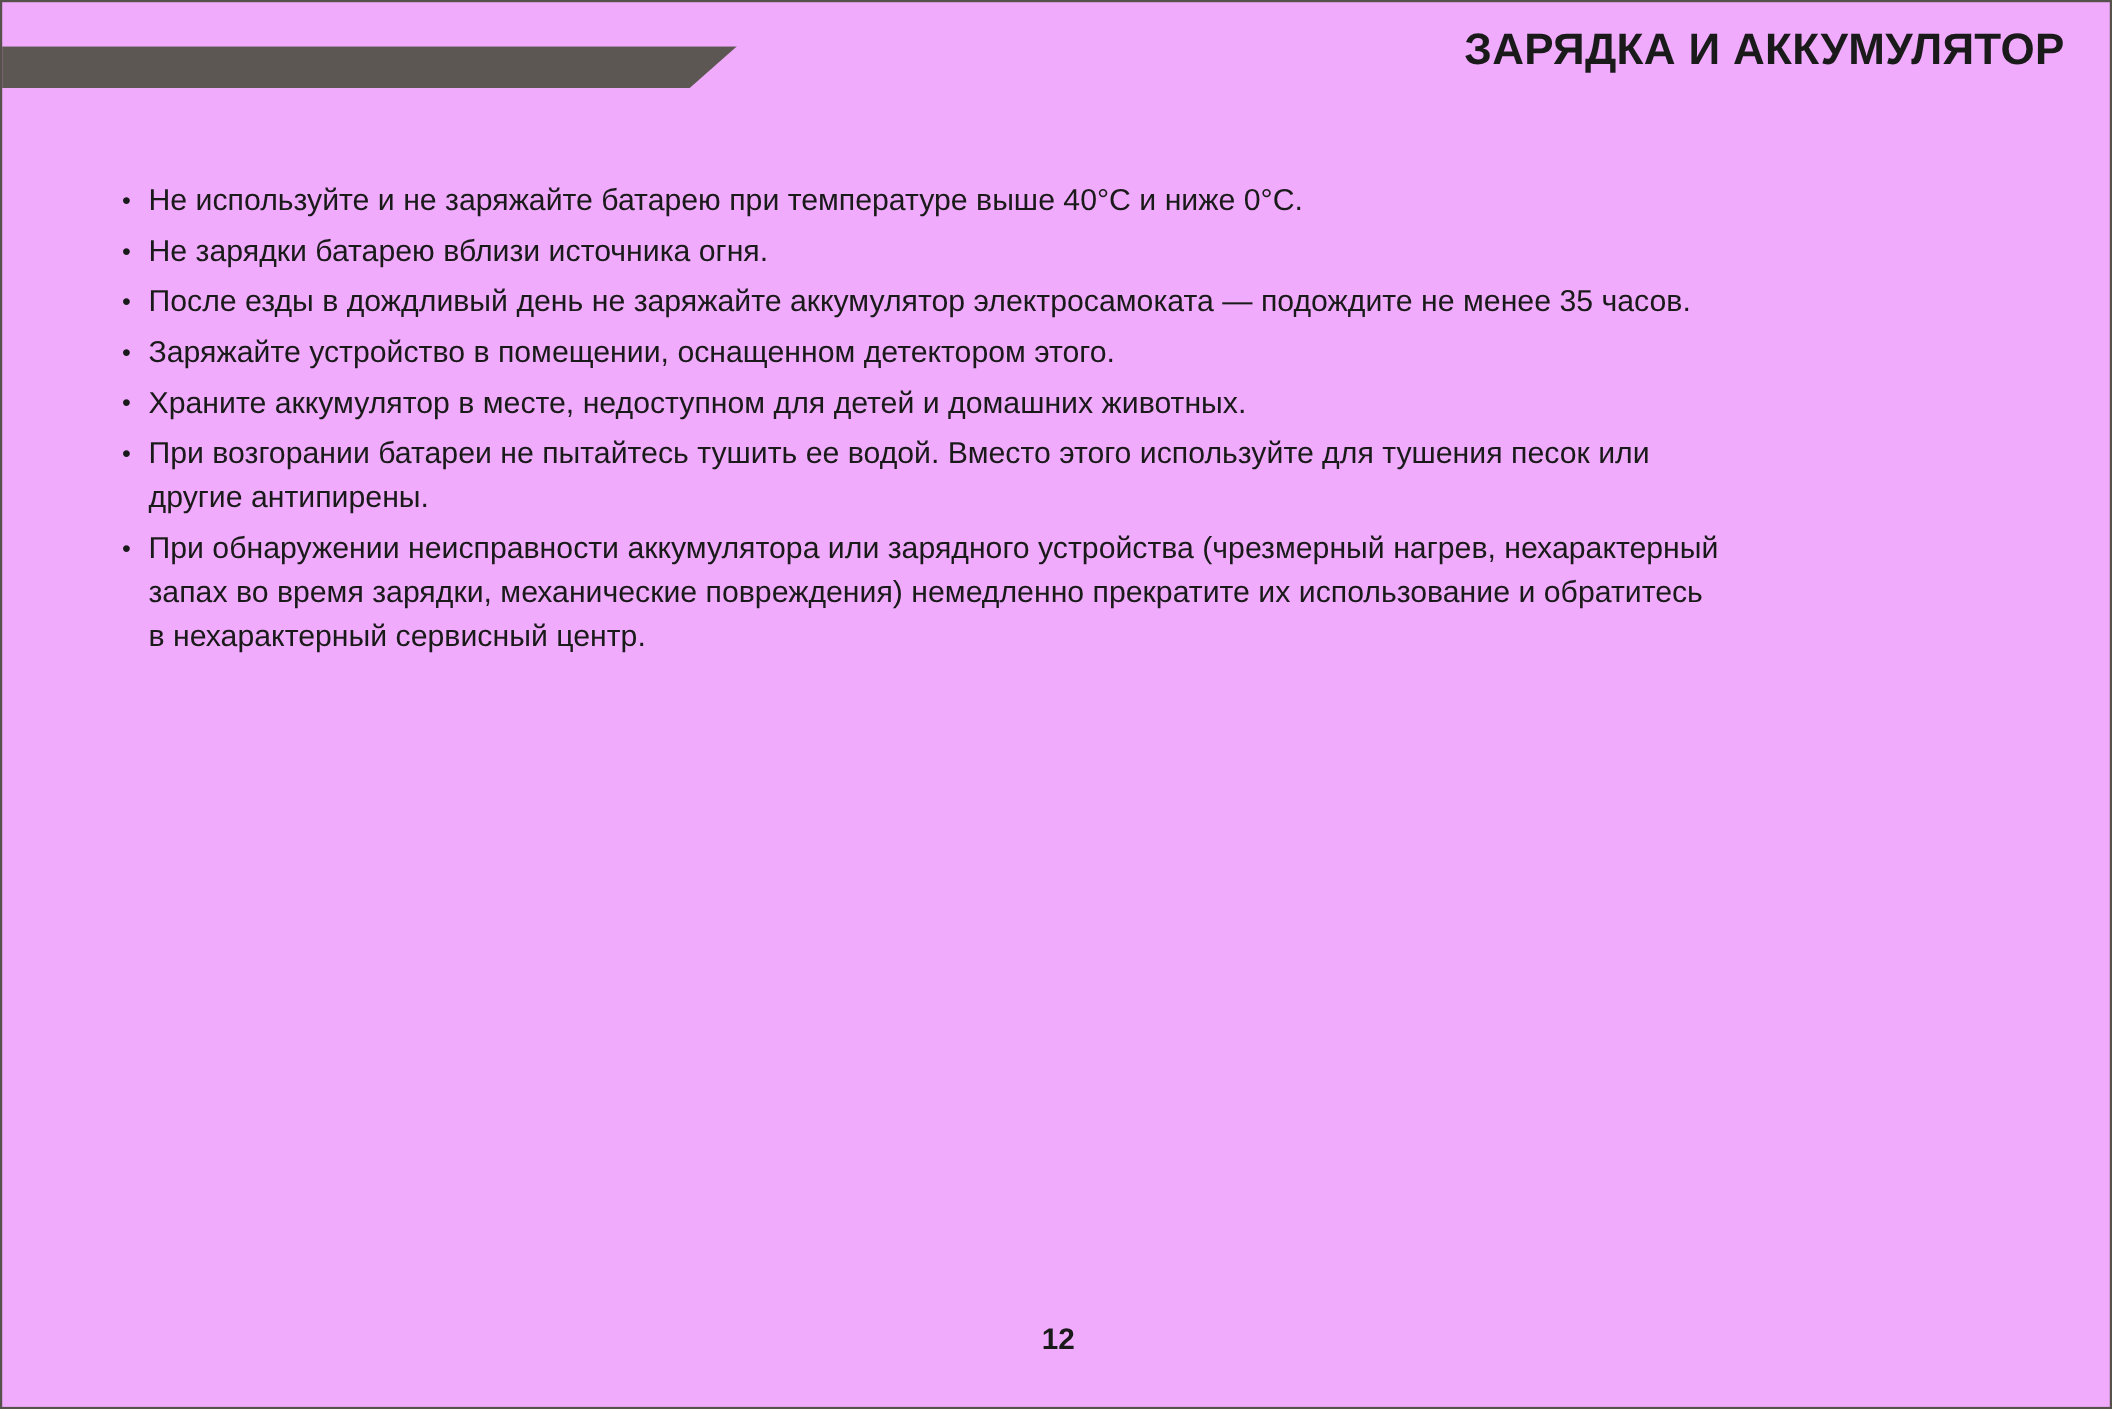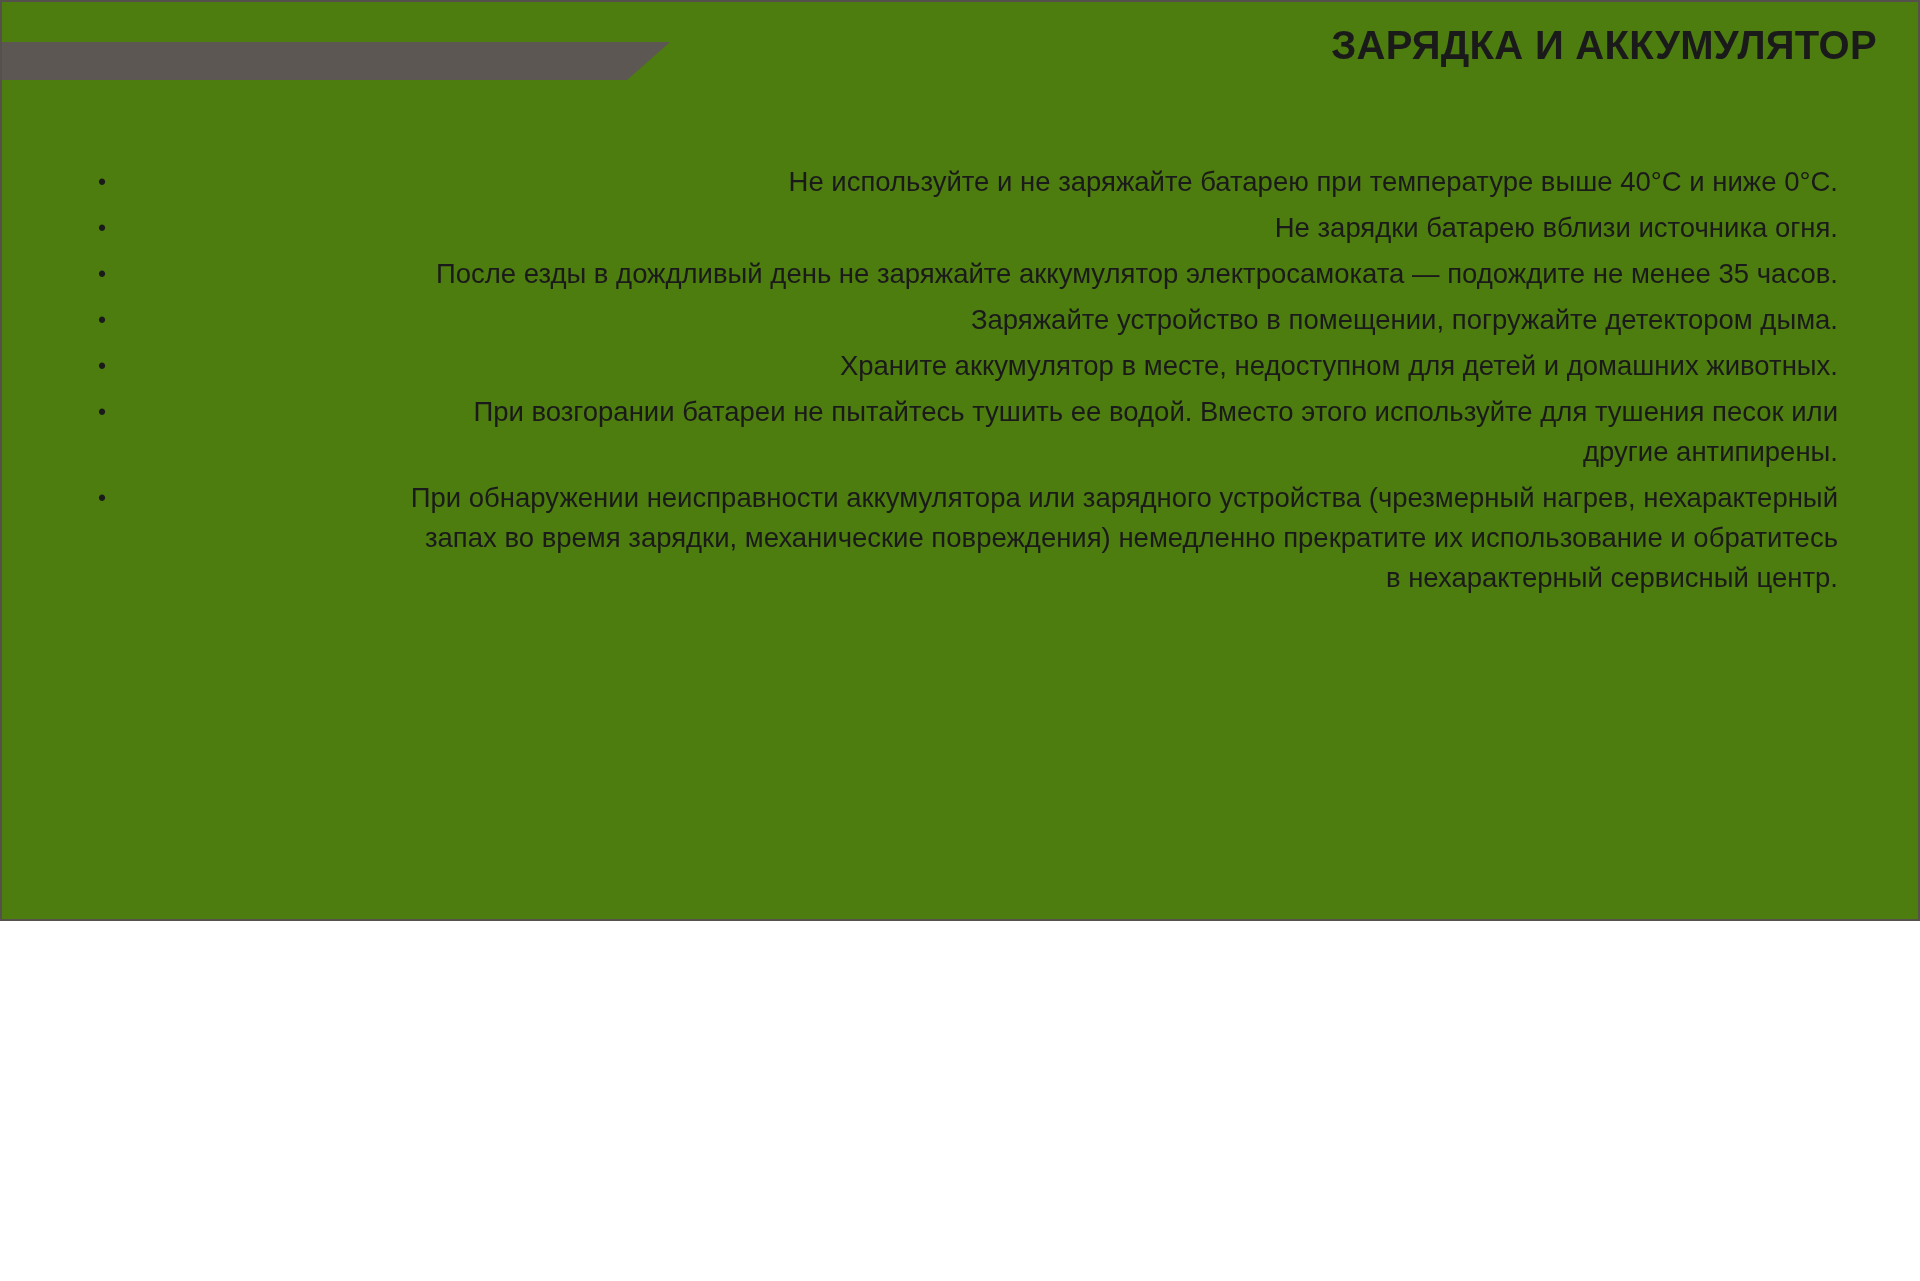--- a/index.html
+++ b/index.html
@@ -10,22 +10,22 @@
     width: 1920px;
     height: 1281px;
     background: #ffffff;
     font-family: "Liberation Sans", sans-serif;
     overflow: hidden;
   }
 
   .page {
     position: relative;
     width: 1920px;
-    height: 921px;
-    background: #4d7c0f;
+    height: 1281px;
+    background: #f0abfc;
     box-sizing: border-box;
     border: 2px solid #57514d;
     overflow: hidden;
   }
 
   
   .header {
     position: absolute;
     left: 0;
     top: 0;
@@ -52,24 +52,23 @@
     font-weight: bold;
     color: #1a1a1a;
     letter-spacing: 0.3px;
     white-space: nowrap;
     line-height: 48px;
   }
 
   
   .content {
     position: absolute;
-    left: 96px;
+    left: 109px;
     top: 160px;
     width: 1740px;
-    text-align: right;
   }
 
   .bullet-block {
     margin: 0 0 6px 0;
   }
 
   .bullet-line {
     position: relative;
     font-size: 27.5px;
     line-height: 40px;
@@ -118,21 +117,21 @@
       <div class="bullet-block">
         <div class="bullet-line first">Не используйте и не заряжайте батарею при температуре выше 40°С и ниже 0°С.</div>
       </div>
       <div class="bullet-block">
         <div class="bullet-line first">Не зарядки батарею вблизи источника огня.</div>
       </div>
       <div class="bullet-block">
         <div class="bullet-line first">После езды в дождливый день не заряжайте аккумулятор электросамоката — подождите не менее 35 часов.</div>
       </div>
       <div class="bullet-block">
-        <div class="bullet-line first">Заряжайте устройство в помещении, погружайте детектором дыма.</div>
+        <div class="bullet-line first">Заряжайте устройство в помещении, оснащенном детектором этого.</div>
       </div>
       <div class="bullet-block">
         <div class="bullet-line first">Храните аккумулятор в месте, недоступном для детей и домашних животных.</div>
       </div>
       <div class="bullet-block">
         <div class="bullet-line first">При возгорании батареи не пытайтесь тушить ее водой. Вместо этого используйте для тушения песок или</div>
         <div class="bullet-line cont">другие антипирены.</div>
       </div>
       <div class="bullet-block">
         <div class="bullet-line first">При обнаружении неисправности аккумулятора или зарядного устройства (чрезмерный нагрев, нехарактерный</div>

